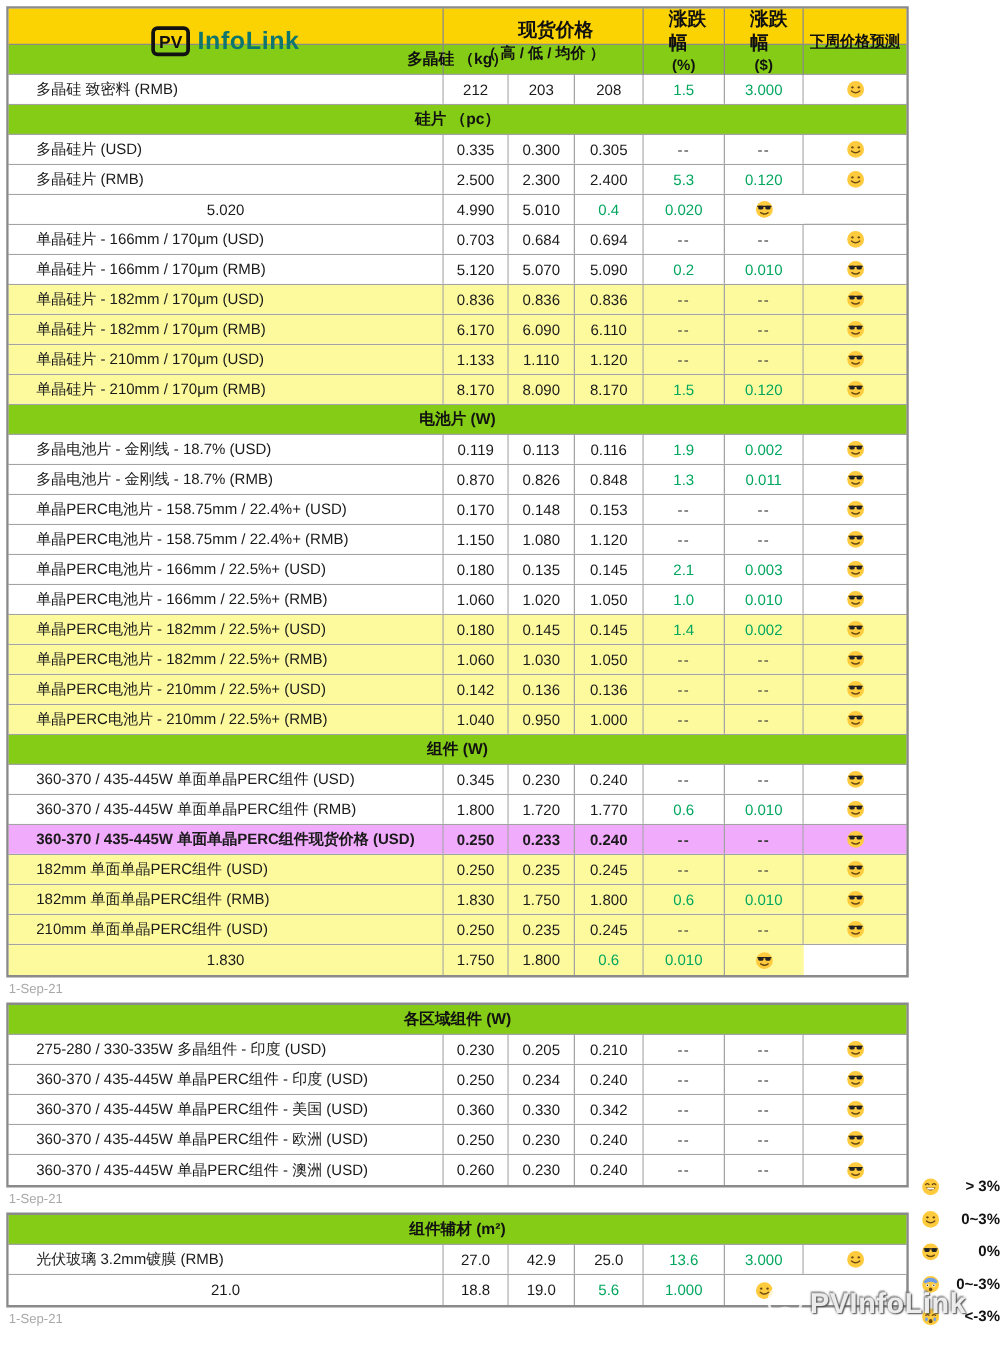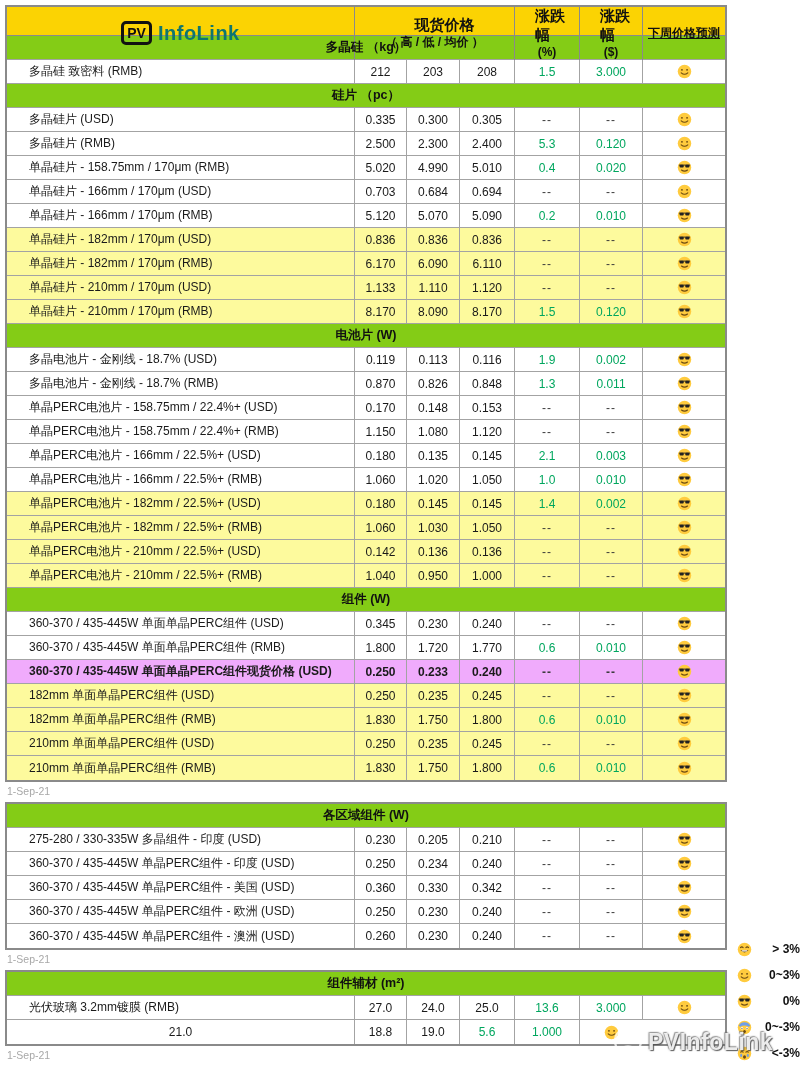--- a/index.html
+++ b/index.html
@@ -145,21 +145,20 @@
                 <svg viewBox="0 0 20 20">
                   <circle cx="10" cy="10" r="9" fill="#ffcb3e"></circle>
                   <circle cx="6.6" cy="7.8" r="1.25" fill="#6b4a12"></circle>
                   <circle cx="13.4" cy="7.8" r="1.25" fill="#6b4a12"></circle>
                   <path d="M5.6 11.8 Q10 15.6 14.4 11.8" stroke="#6b4a12" stroke-width="1.5" fill="none" stroke-linecap="round"></path>
                 </svg>
               </span>
             </div>
           </div>
           <div class="tr bg-white">
-            <div class="td product">单晶硅片 - 158.75mm / 170μm (RMB)</div>
             <div class="td num">5.020</div>
             <div class="td num">4.990</div>
             <div class="td num">5.010</div>
             <div class="td green">0.4</div>
             <div class="td green">0.020</div>
             <div class="td ">
               <span class="emoji">
                 <svg viewBox="0 0 20 20">
                   <circle cx="10" cy="10" r="9" fill="#ffcb3e"></circle>
                   <path d="M2.5 6.8 H17.5" stroke="#222" stroke-width="1.2"></path>
@@ -587,21 +586,20 @@
                   <circle cx="10" cy="10" r="9" fill="#ffcb3e"></circle>
                   <path d="M2.5 6.8 H17.5" stroke="#222" stroke-width="1.2"></path>
                   <rect x="3.4" y="6.2" width="5.6" height="3.8" rx="1.4" fill="#222"></rect>
                   <rect x="11" y="6.2" width="5.6" height="3.8" rx="1.4" fill="#222"></rect>
                   <path d="M6 13.4 Q10 16.4 14 13.4" stroke="#6b4a12" stroke-width="1.5" fill="none" stroke-linecap="round"></path>
                 </svg>
               </span>
             </div>
           </div>
           <div class="tr bg-yellow">
-            <div class="td product">210mm 单面单晶PERC组件 (RMB)</div>
             <div class="td num">1.830</div>
             <div class="td num">1.750</div>
             <div class="td num">1.800</div>
             <div class="td green">0.6</div>
             <div class="td green">0.010</div>
             <div class="td ">
               <span class="emoji">
                 <svg viewBox="0 0 20 20">
                   <circle cx="10" cy="10" r="9" fill="#ffcb3e"></circle>
                   <path d="M2.5 6.8 H17.5" stroke="#222" stroke-width="1.2"></path>
@@ -721,21 +719,21 @@
     <div class="date-label">1-Sep-21</div>
 
     <div class="price-table" id="table-materials">
       <div id="tbody-2">
           <div class="section-row">
             <div class="st">组件辅材 (m²)</div>
           </div>
           <div class="tr bg-white">
             <div class="td product">光伏玻璃 3.2mm镀膜 (RMB)</div>
             <div class="td num">27.0</div>
-            <div class="td num">24.0</div>
+            <div class="td num">42.9</div>
             <div class="td num">25.0</div>
             <div class="td green">13.6</div>
             <div class="td green">3.000</div>
             <div class="td ">
               <span class="emoji">
                 <svg viewBox="0 0 20 20">
                   <circle cx="10" cy="10" r="9" fill="#ffcb3e"></circle>
                   <circle cx="6.6" cy="7.8" r="1.25" fill="#6b4a12"></circle>
                   <circle cx="13.4" cy="7.8" r="1.25" fill="#6b4a12"></circle>
                   <path d="M5.6 11.8 Q10 15.6 14.4 11.8" stroke="#6b4a12" stroke-width="1.5" fill="none" stroke-linecap="round"></path>

